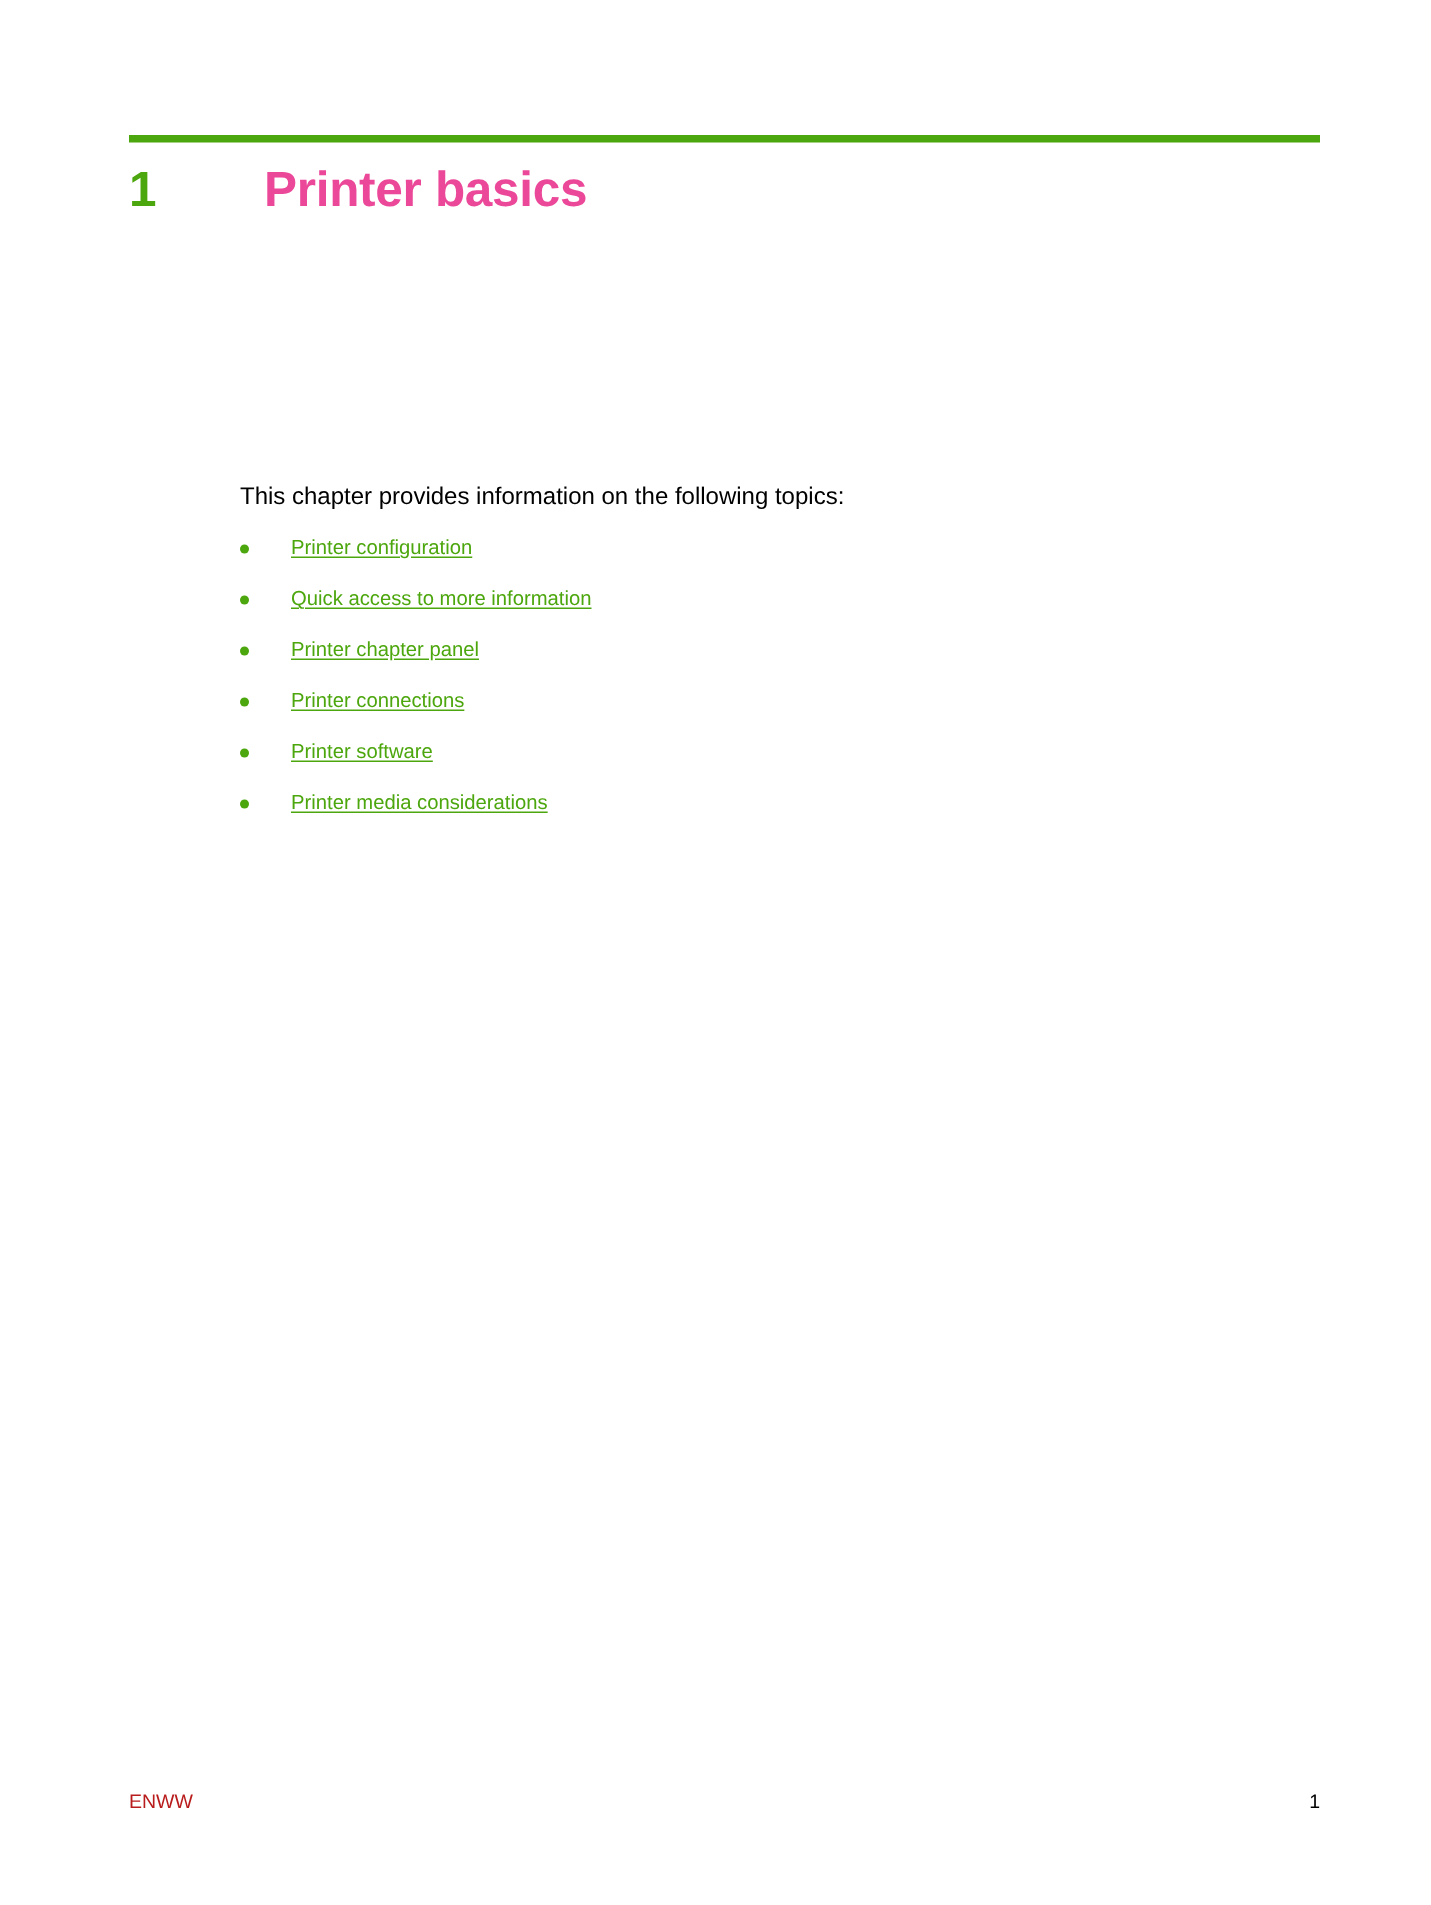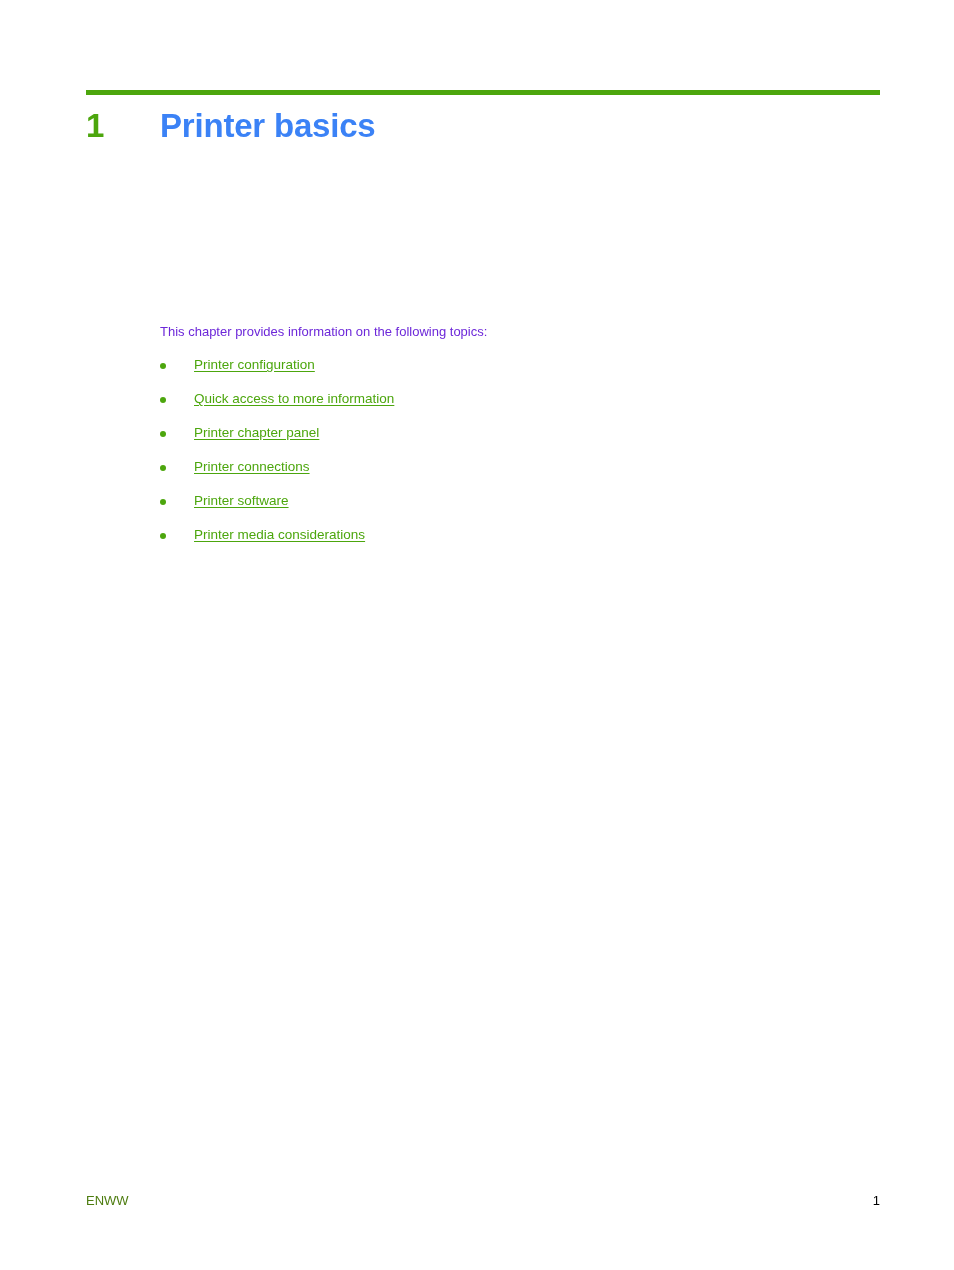--- a/index.html
+++ b/index.html
@@ -45,33 +45,34 @@
     font-size: 33px;
     font-weight: bold;
     color: #4ca60d;
     line-height: 1.15;
     width: 74px;
     flex: 0 0 74px;
   }
   .chapter-name {
     font-size: 33px;
     font-weight: bold;
-    color: #3b82f6;
+    color: #ec4899;
     line-height: 1.15;
     letter-spacing: -0.2px;
+    margin-left: 16px;
   }
 
   
   .intro-text {
     position: absolute;
     left: 160px;
     top: 323px;
-    font-size: 13px;
+    font-size: 16px;
     line-height: 17px;
-    color: #6d28d9;
+    color: #000000;
   }
 
   
   .topic-list {
     position: absolute;
     left: 160px;
     top: 357px;
     margin: 0;
     padding: 0;
     list-style: none;
@@ -107,21 +108,21 @@
     position: absolute;
     left: 86px;
     top: 1193px;
     width: 794px;
     display: flex;
     justify-content: space-between;
     align-items: baseline;
   }
   .footer-left {
     font-size: 13px;
-    color: #4d7c0f;
+    color: #b91c1c;
   }
   .footer-page {
     font-size: 13px;
     color: #000000;
   }
 </style>
 </head>
 <body>
 
 <div class="page">

